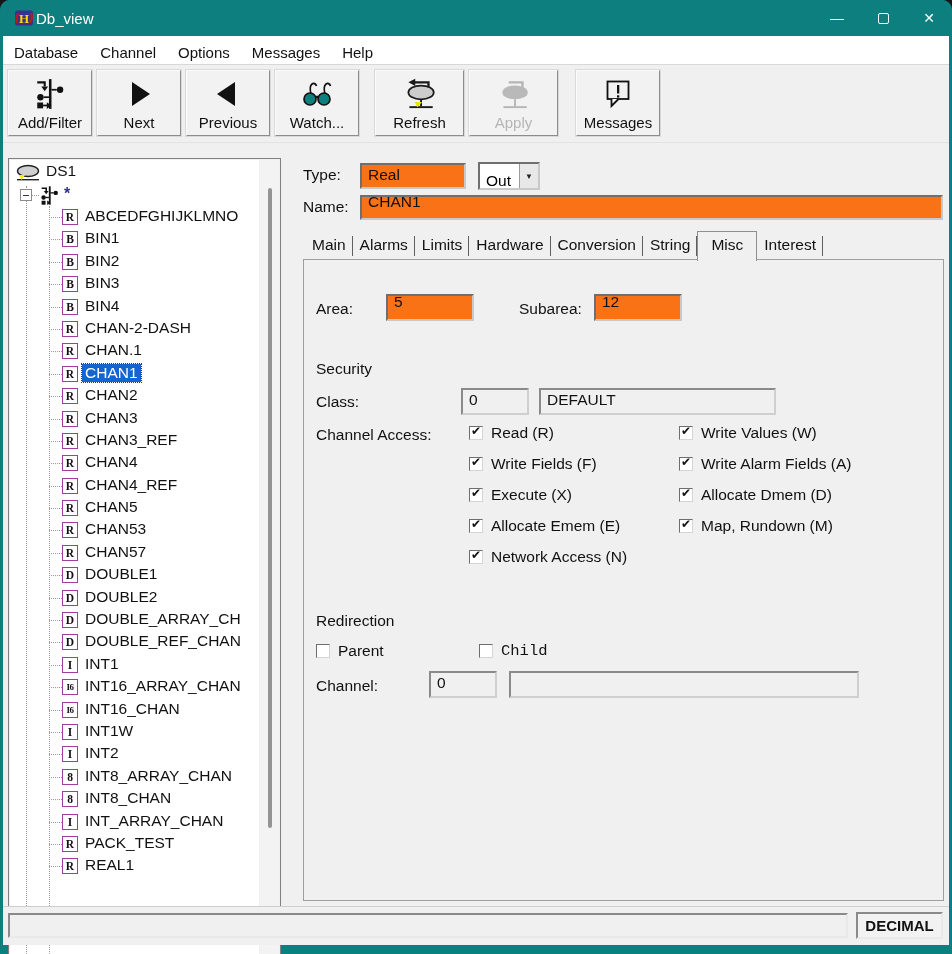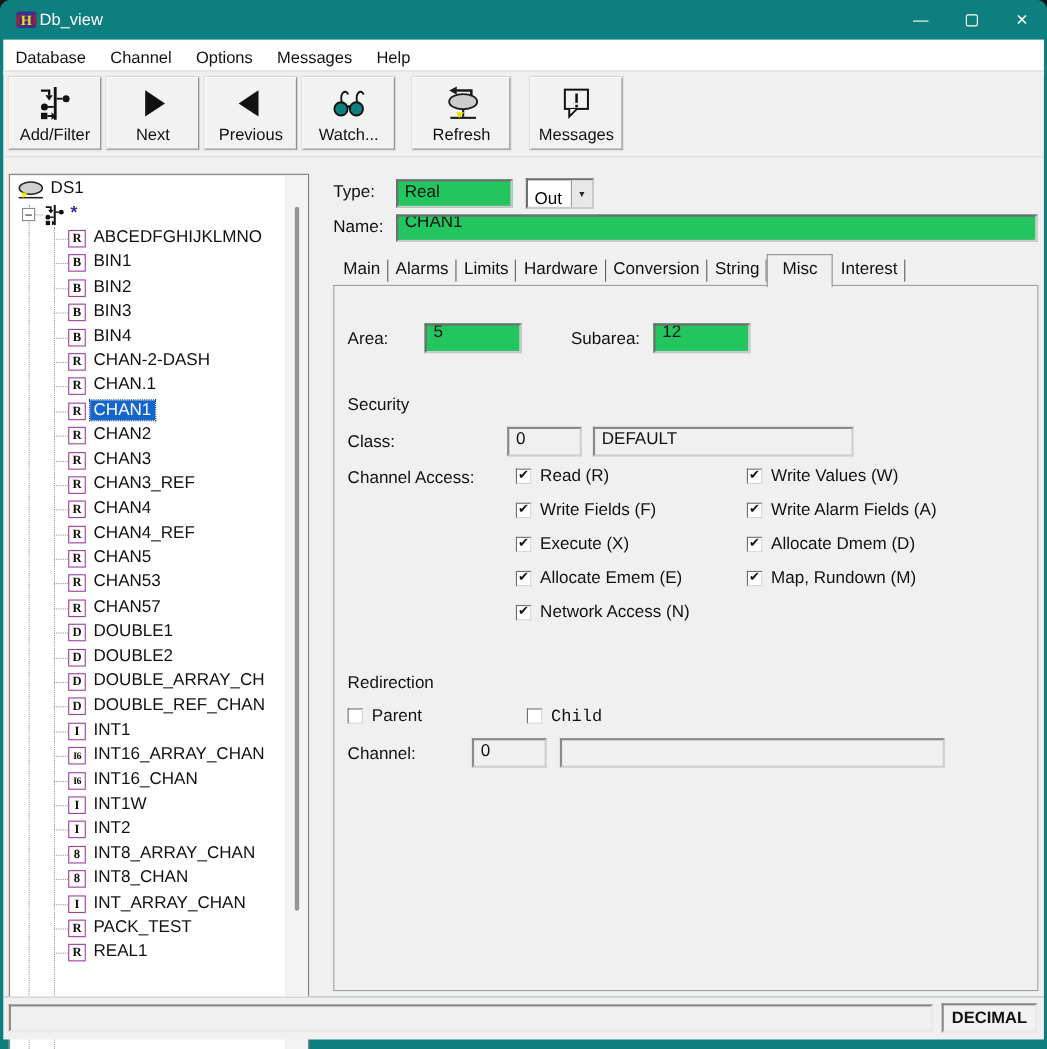--- a/index.html
+++ b/index.html
@@ -68,21 +68,21 @@
   .tree-label { position:absolute; left:75px; top:1px; font-size:15.5px; color:#111; white-space:nowrap; }
   .tree-row.selected .tree-label { left:72px; background:#1565cf; color:#fff; padding:0 3px;
                                    outline:1px dotted #0b3f85; }
   .vscroll { position:absolute; top:1px; right:1px; bottom:18px; width:19px; background:#f3f3f3; }
   .vthumb { position:absolute; left:8px; width:4px; top:28px; height:640px; background:#949494; border-radius:2px; }
   .hscroll { position:absolute; left:1px; right:21px; bottom:1px; height:16px; background:#f3f3f3; }
   .hthumb { position:absolute; top:6px; left:28px; width:72px; height:4px; background:#949494; border-radius:2px; }
 
   
   .flabel { position:absolute; font-size:15.5px; color:#111; }
-  .sunken { background:#22c55e; border:2px solid; border-color:#6f6f6f #c9c9c9 #c9c9c9 #6f6f6f;
+  .sunken { background:#f97316; border:2px solid; border-color:#6f6f6f #c9c9c9 #c9c9c9 #6f6f6f;
             font-size:15.5px; color:#111; padding:1px 6px 12px; }
   .sunken-dis { background:#f0f0f0; border:2px solid; border-color:#8a8a8a #cfcfcf #cfcfcf #8a8a8a;
                 font-size:15.5px; color:#111; padding:1px 6px 0; }
   .type-field { position:absolute; left:357px; top:20px; width:106px; height:26px; }
   .combo { position:absolute; left:475px; top:19px; width:62px; height:28px; background:#fff;
            border:2px solid; border-color:#6f6f6f #c9c9c9 #c9c9c9 #6f6f6f; display:flex; }
   .combo-value { flex:1; font-size:15.5px; padding:8px 0 0 6px; }
   .combo-btn { width:19px; background:#e8e8e8; border-left:1px solid #9c9c9c;
                display:flex; align-items:center; justify-content:center; font-size:8px; color:#222; }
   .name-field { position:absolute; left:357px; top:52px; width:583px; height:25px;
@@ -210,20 +210,31 @@
           <polygon points="12.5,0.5 12.5,7.5 6,4" fill="#1a1a1a"></polygon>
           <ellipse cx="18" cy="13.5" rx="12" ry="6.5" fill="#cccccc" stroke="#1a1a1a" stroke-width="1.6"></ellipse>
           <rect x="17.1" y="20" width="1.8" height="6.5" fill="#1a1a1a"></rect>
           <rect x="7" y="26.5" width="22" height="1.8" fill="#1a1a1a"></rect>
           <polygon points="12,22.5 19,22.5 14.5,27.5" fill="#ece400"></polygon>
         </svg>
       </span>
       <span class="tb-label">Refresh</span>
     </div>
 
+    <div class="tb-btn tb-wide disabled">
+      <span class="tb-ico">
+        <svg width="36" height="32" viewBox="0 0 34 30">
+          <path d="M25,10 L25,4 L12,4" stroke="#b5b5b5" stroke-width="2.2" fill="none"></path>
+          <ellipse cx="18" cy="13.5" rx="12" ry="6.5" fill="#b9b9b9"></ellipse>
+          <rect x="17.1" y="20" width="1.8" height="6.5" fill="#b5b5b5"></rect>
+          <rect x="7" y="26.5" width="22" height="1.8" fill="#b5b5b5"></rect>
+        </svg>
+      </span>
+      <span class="tb-label">Apply</span>
+    </div>
 
     <div class="tb-btn gap-m">
       <span class="tb-ico">
         <svg width="30" height="32" viewBox="0 0 30 30">
           <rect x="4.5" y="2.5" width="21" height="17.5" fill="none" stroke="#111" stroke-width="1.8"></rect>
           <path d="M8.5,20 L8.5,27 L15.5,20" fill="#fff" stroke="#111" stroke-width="1.8"></path>
           <rect x="14" y="6" width="2.3" height="8.5" fill="#111"></rect>
           <rect x="14" y="16.3" width="2.3" height="2.3" fill="#111"></rect>
         </svg>
       </span>

